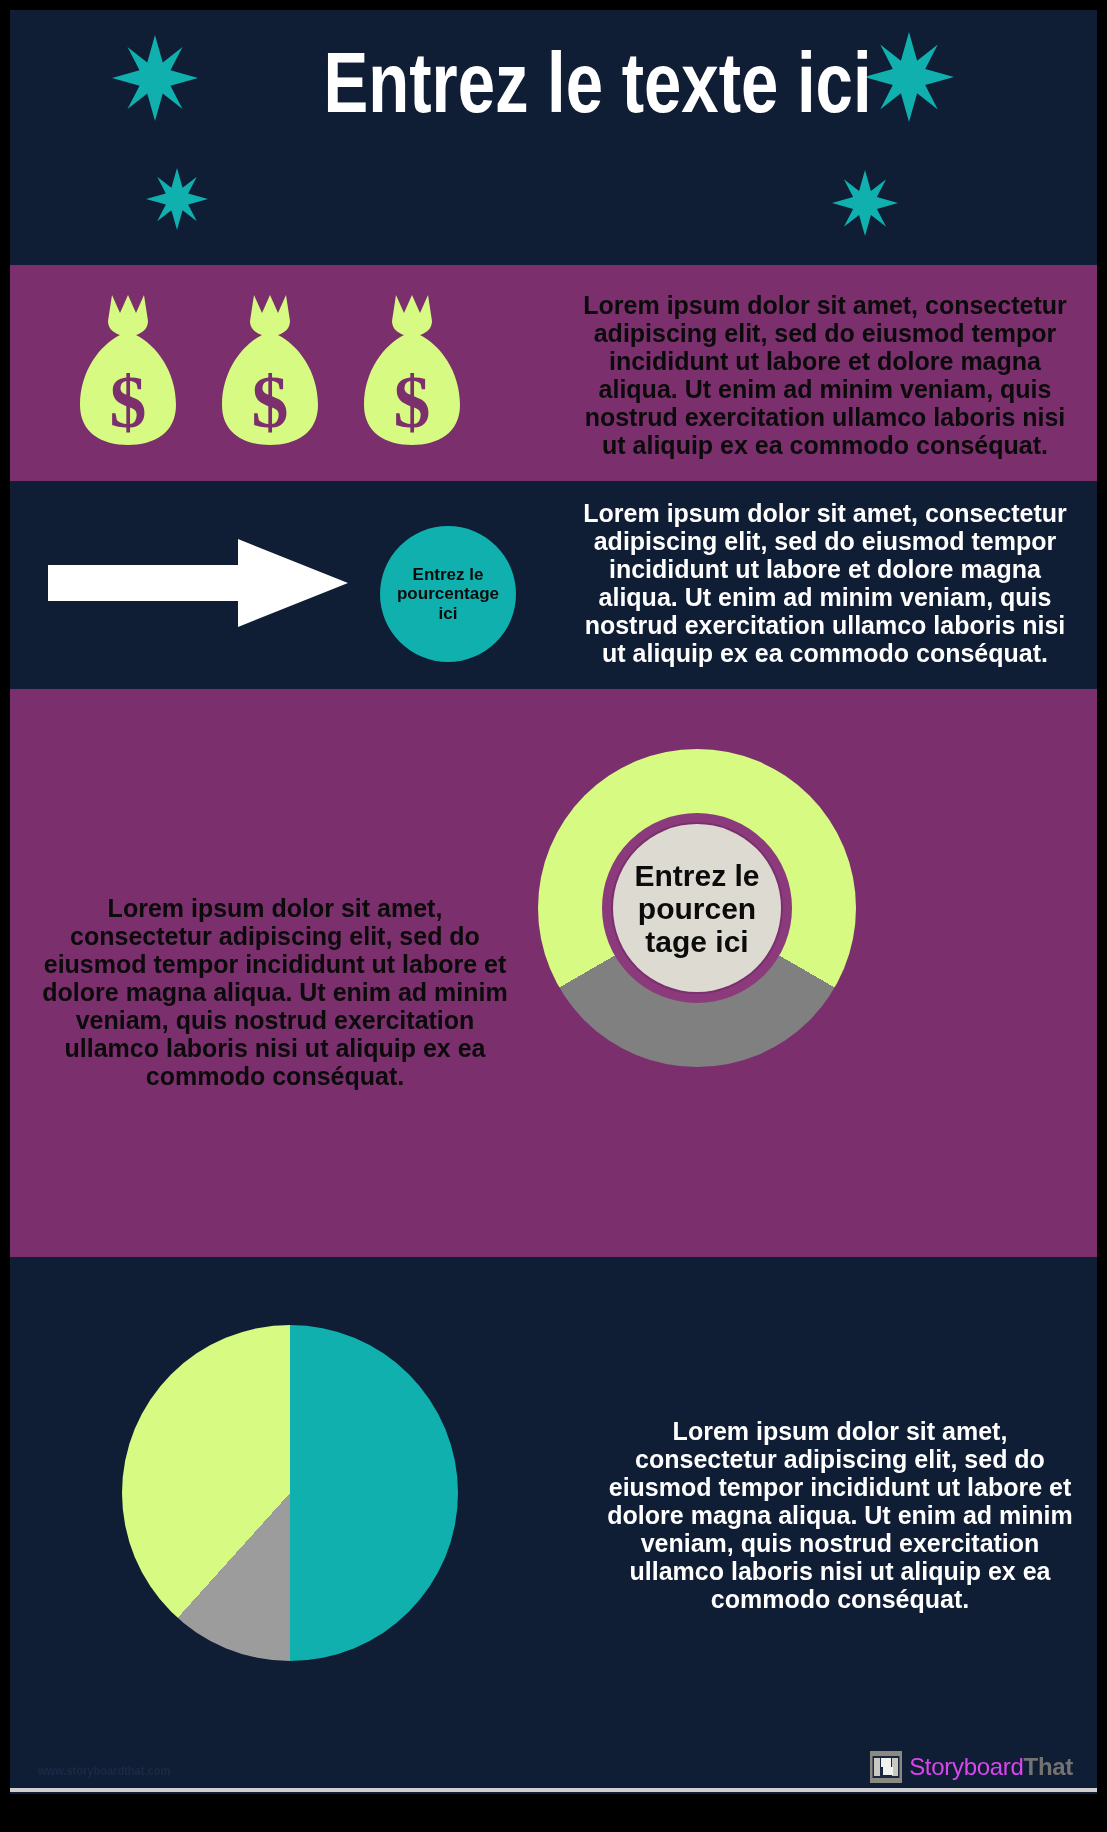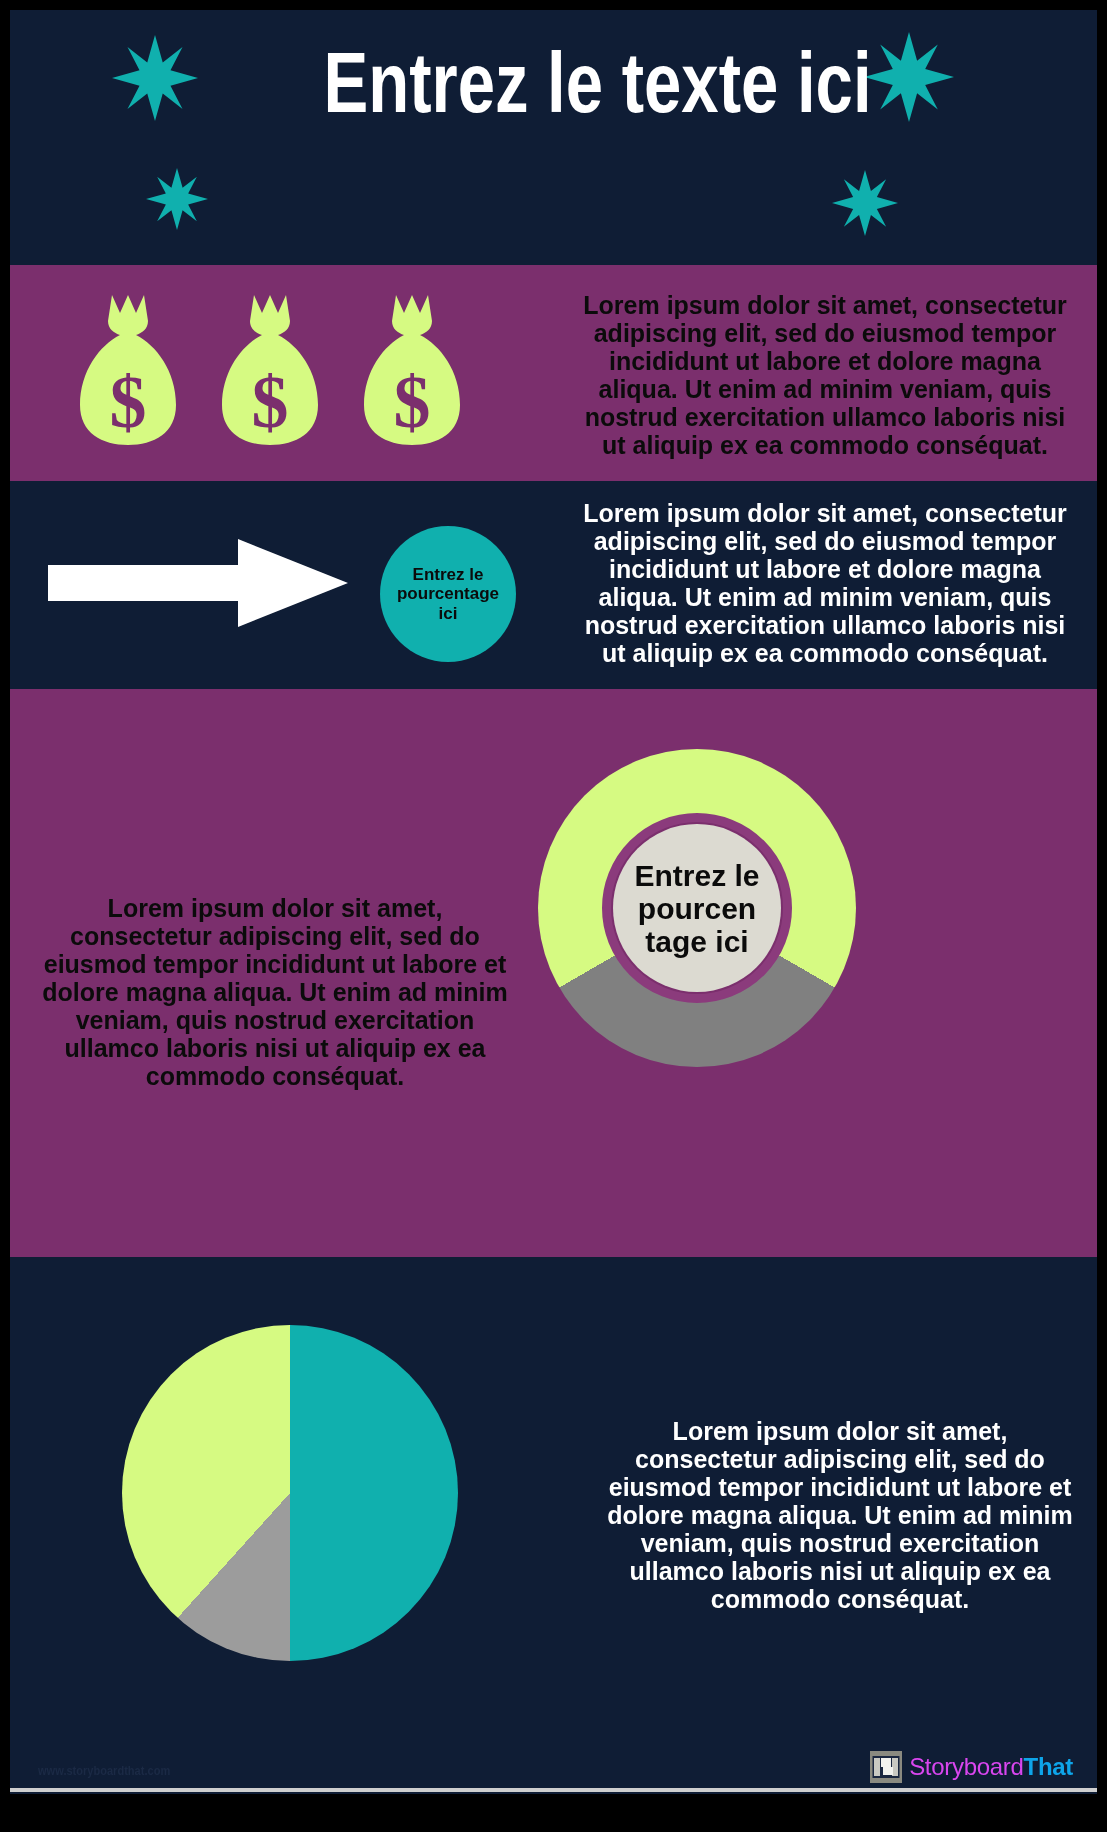--- a/index.html
+++ b/index.html
@@ -64,21 +64,21 @@
   
   .footer{position:absolute;left:0;top:1737px;width:1087px;height:47px;background:#0f1d35;}
   .footer-url{position:absolute;left:28px;top:16px;color:#1b2a45;font-size:13px;font-weight:700;
               font-family:"Liberation Sans Narrow","Liberation Sans",sans-serif;
               transform:scaleX(0.85);transform-origin:left center;}
   .brand{position:absolute;right:24px;top:4px;display:flex;align-items:center;gap:7px;}
   .brand-mark{width:32px;height:32px;flex:0 0 auto;}
   .brand-txt{font-size:24px;font-weight:400;letter-spacing:-0.3px;
              font-family:"Liberation Sans","DejaVu Sans",sans-serif;}
   .brand-txt .b1{color:#d946ef;}
-  .brand-txt .b2{color:#0ea5e9;font-weight:700;}
+  .brand-txt .b2{color:#737373;font-weight:700;}
   .hairline{position:absolute;left:10px;top:1788px;width:1087px;height:4px;background:#cfcfcf;}
 </style>
 </head>
 <body>
 
 <div class="poster">
   <div class="frame">
 
     <div class="header">
       <div class="star" style="left:58px;top:25px;">

